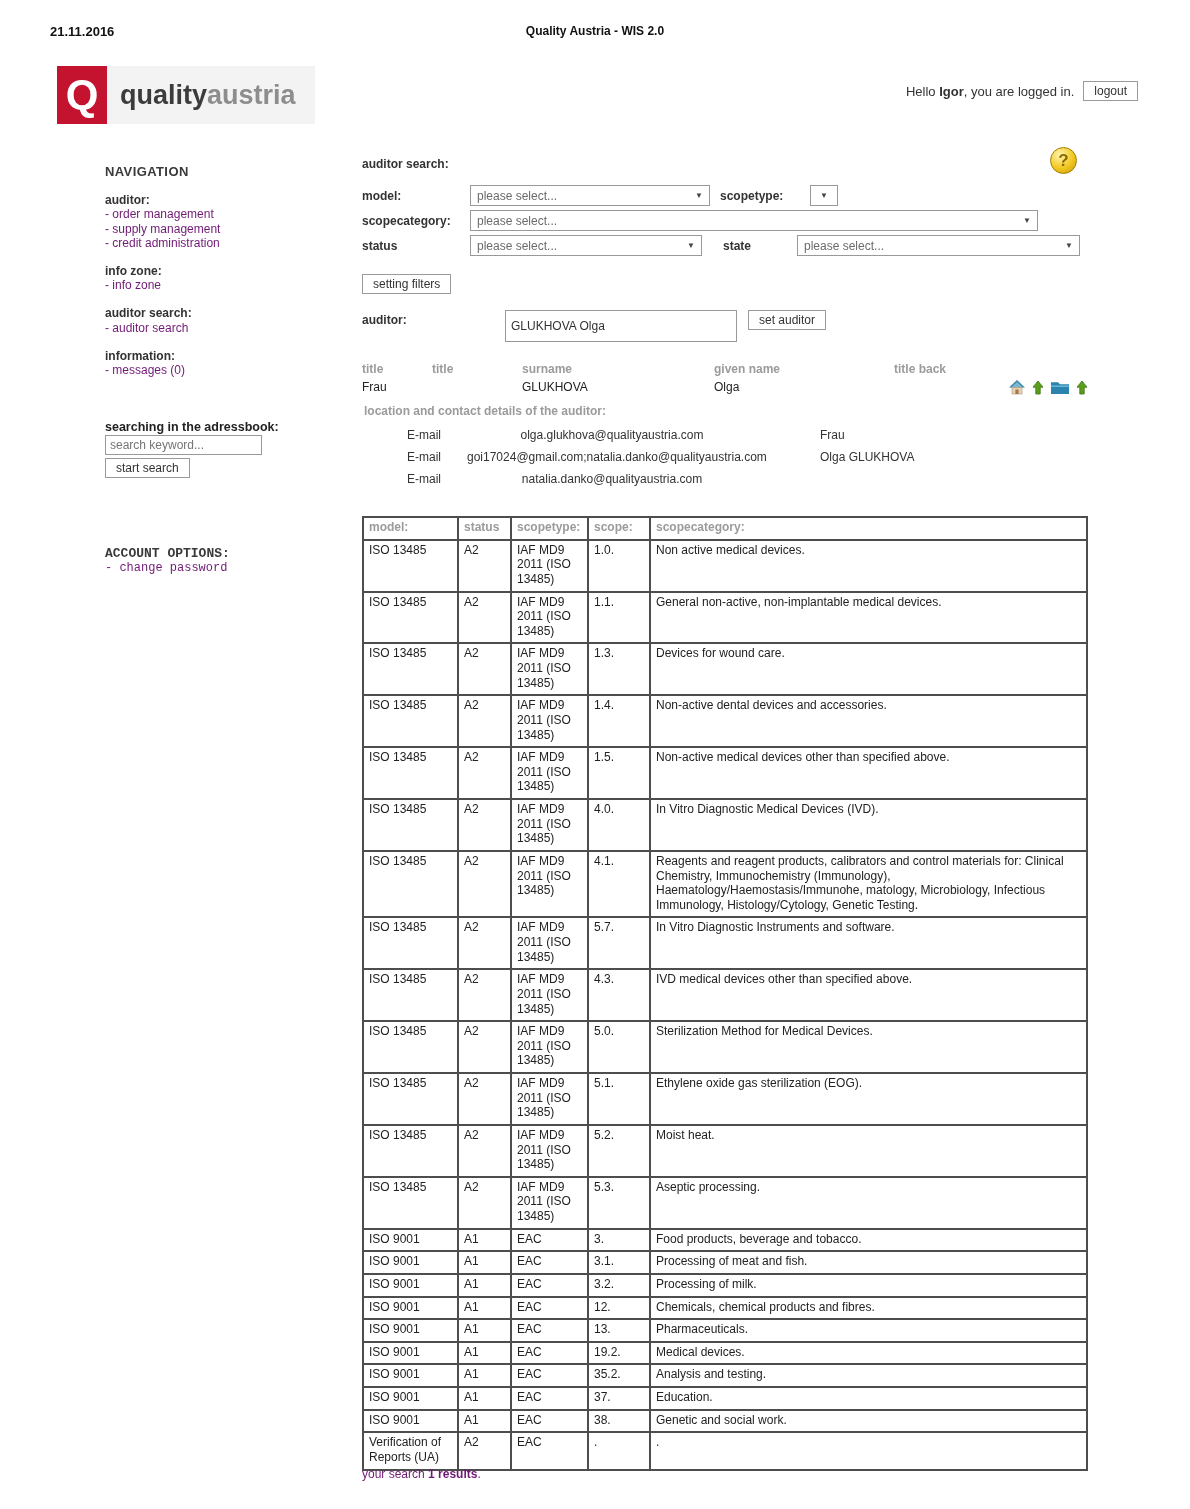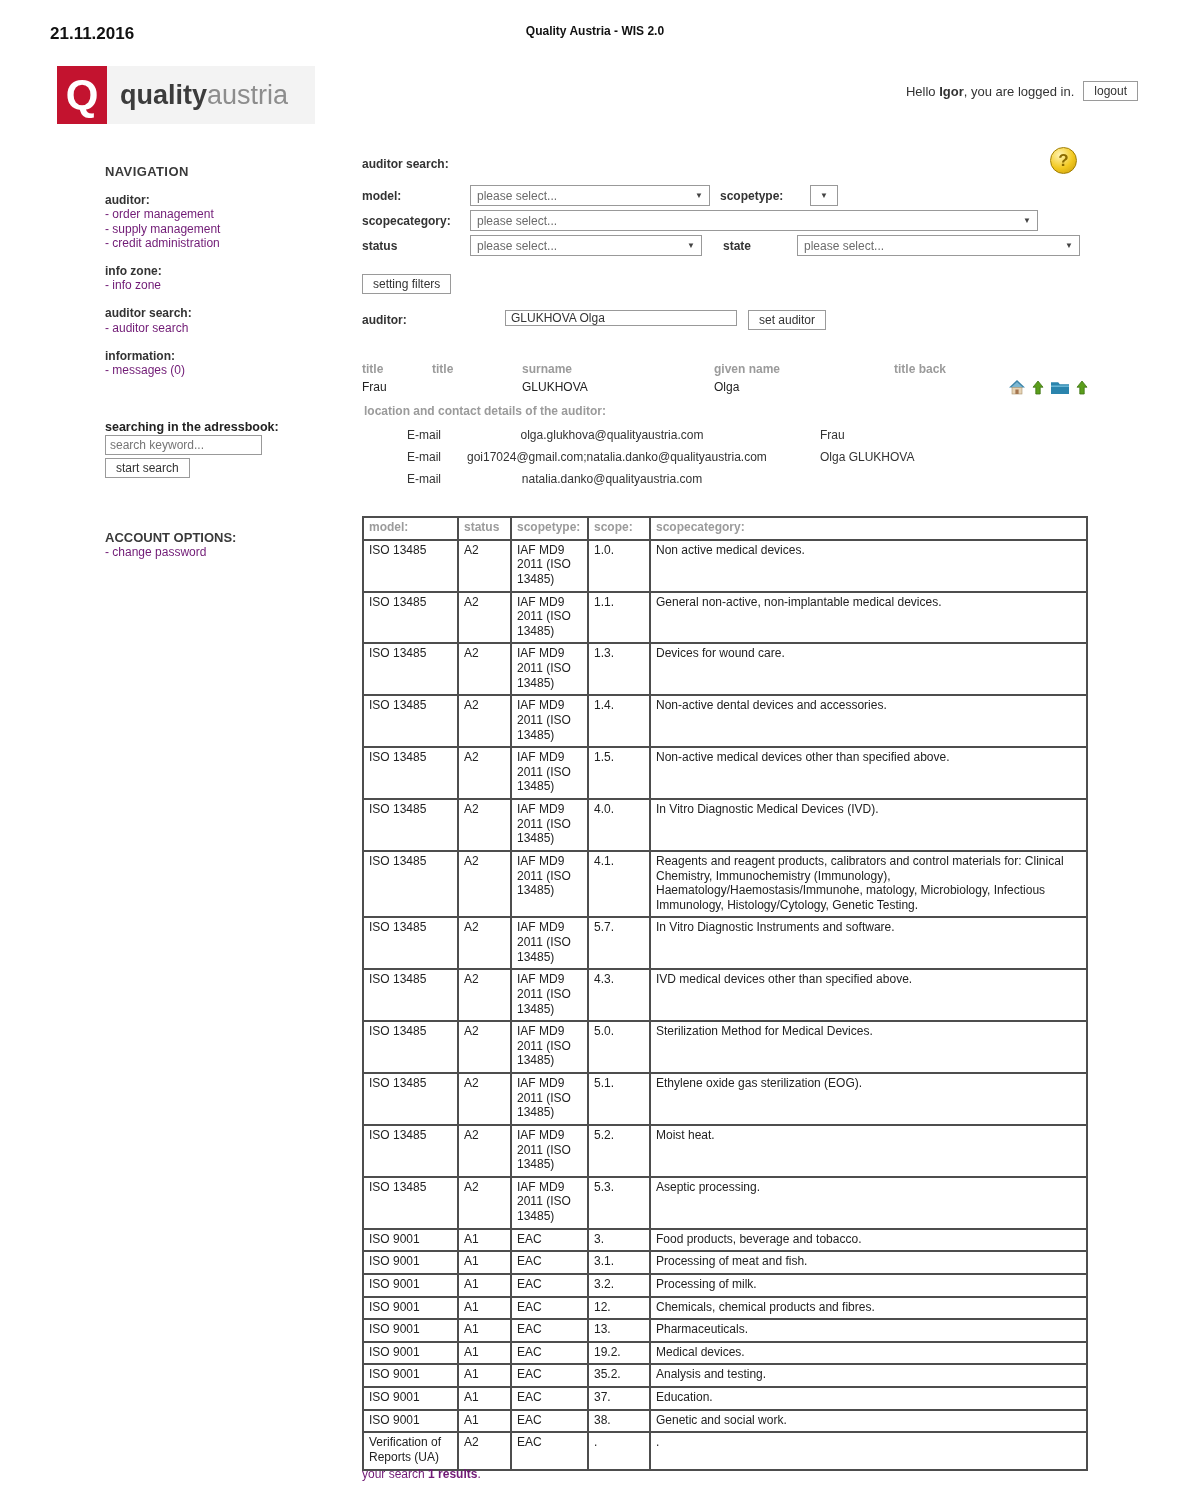--- a/index.html
+++ b/index.html
@@ -5,71 +5,71 @@
   * { box-sizing: border-box; }
   html,body { margin:0; padding:0; }
   body {
     width:1190px; height:1509px; position:relative;
     background:#ffffff; color:#333;
     font-family:"Liberation Sans", sans-serif; font-size:12px;
   }
   a { cursor:pointer; }
 
   
-  .page-date { position:absolute; left:50px; top:24px; font-size:17px; font-weight:bold; color:#111; }
+  .page-date { position:absolute; left:50px; top:24px; font-size:13px; font-weight:bold; color:#111; }
   .page-title { position:absolute; left:0; right:0; top:24px; text-align:center; font-size:12px; font-weight:bold; color:#111; }
 
   
   .logo { position:absolute; left:57px; top:66px; width:258px; height:58px;
           background:#f3f3f3; display:flex; align-items:center; }
   .logo-q { width:50px; height:58px; background:#c3132f; color:#fff; flex:0 0 50px;
             font-weight:bold; font-size:42px; display:flex; align-items:center; justify-content:center; }
   .logo-text { font-size:27px; margin-left:13px; white-space:nowrap; }
   .logo-text .b { font-weight:bold; color:#3c3c3c; }
-  .logo-text .l { color:#8d8d8d; }
+  .logo-text .l { color:#8d8d8d;font-weight:bold; }
 
   
   .login { position:absolute; top:81px; right:52px; display:flex; align-items:center; gap:9px;
            font-size:13px; color:#333; white-space:nowrap; }
   .btn { background:#fff; border:1px solid #9a9a9a; color:#333; font-family:inherit;
          font-size:12px; padding:2px 10px; cursor:pointer; }
 
   
   .sidebar { position:absolute; left:105px; top:164px; width:240px; }
   .sidebar-title { font-weight:bold; font-size:13px; color:#3a3a3a; letter-spacing:.4px; }
   .nav-group { margin-top:14px; }
   .nav-heading { font-weight:bold; color:#333; line-height:1.2; }
   .nav-link { display:block; color:#701a75; text-decoration:none; line-height:1.18; }
   .nav-link::before { content:"- "; }
   .addressbook { margin-top:42px; }
   .addressbook-heading { font-weight:bold; font-size:12.5px; color:#222; }
   .search-input { display:block; width:157px; border:1px solid #999; padding:2px 4px;
                   font-family:inherit; font-size:12px; color:#555; margin-top:1px; }
   .start-search { margin-top:3px; }
-  .account { margin-top:52px; }
+  .account { margin-top:68px;font-family:Liberation Mono, monospace; }
   .account-heading { font-weight:bold; font-size:13px; color:#3a3a3a; }
 
   
   .main { position:absolute; left:362px; top:155px; width:726px; height:1345px; }
   .section-label { position:absolute; left:0; top:2px; font-weight:bold; }
   .help-icon { position:absolute; right:11px; top:-8px; width:27px; height:27px; border-radius:50%;
                background:radial-gradient(circle at 35% 28%, #fff3b0, #f2c81f 55%, #c59a0e);
                border:1px solid #a07d00; color:#8a6a00; font-weight:bold; font-size:17px;
                display:flex; align-items:center; justify-content:center; cursor:pointer; }
 
   .flabel { position:absolute; font-weight:bold; white-space:nowrap; }
   .fake-select { position:absolute; height:21px; border:1px solid #999; background:#fff;
                  display:flex; align-items:center; justify-content:space-between;
                  padding:0 6px; color:#6b6b6b; cursor:pointer; }
   .fake-select .caret { font-size:8px; color:#444; margin-left:5px; }
 
   .setting-filters { position:absolute; left:0; top:119px; }
 
   .auditor-label { top:158px; left:0; }
-  .auditor-input { position:absolute; left:143px; top:155px; width:232px; height:16px;
+  .auditor-input { position:absolute; left:143px; top:155px; width:232px; height:32px;
                    border:1px solid #999; padding:0 5px; font-family:inherit; font-size:12px; color:#333; }
   .set-auditor { position:absolute; left:386px; top:155px; }
 
   .result-cols, .result-row { position:absolute; left:0; width:726px; display:grid;
                               grid-template-columns:70px 90px 192px 180px 1fr; }
   .result-cols { top:207px; font-weight:bold; color:#9b9b9b; }
   .result-row  { top:224px; color:#222; align-items:center; }
   .result-icons { grid-column:5; justify-self:end; display:flex; align-items:center; gap:6px; }
   .result-icons span { display:inline-flex; cursor:pointer; }
 

